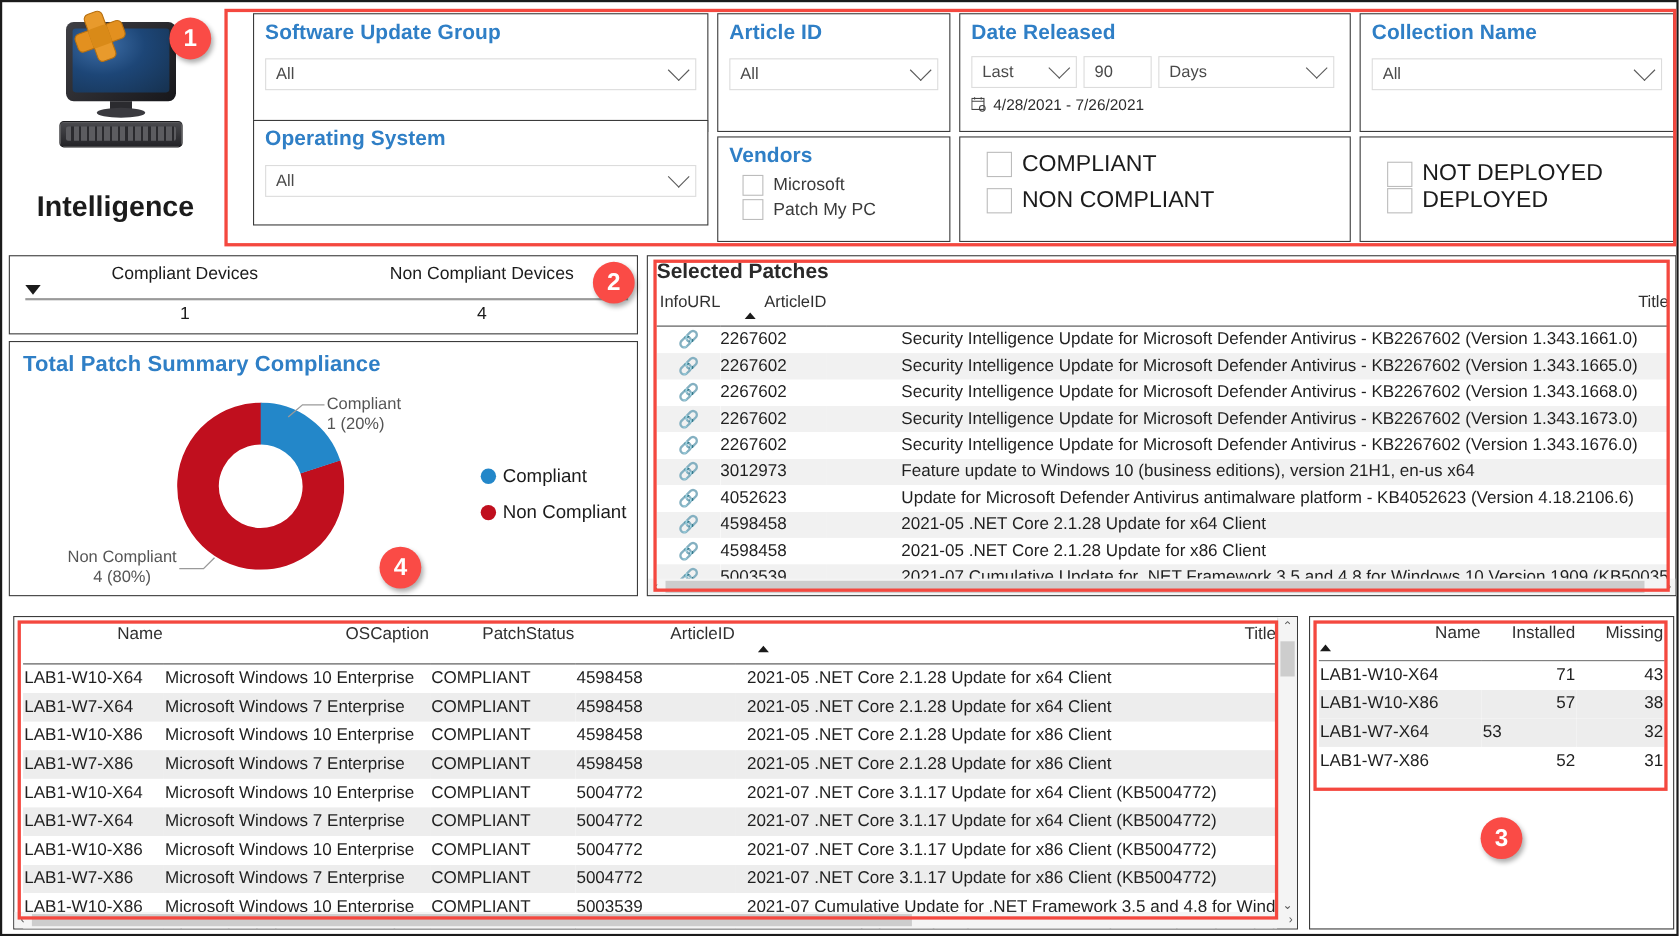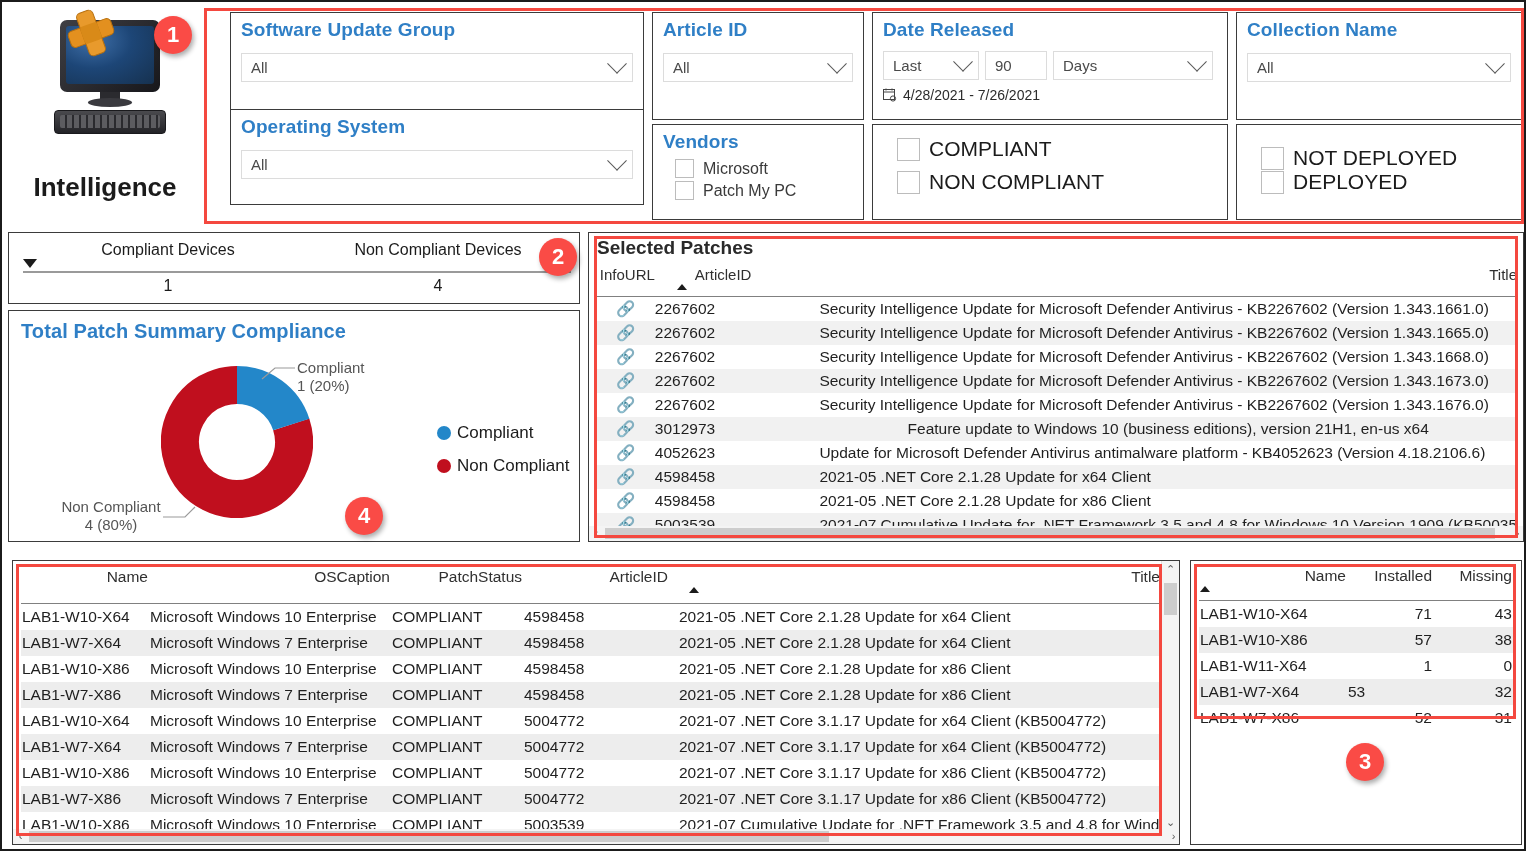--- a/index.html
+++ b/index.html
@@ -296,21 +296,21 @@
               <td style="padding-left:68px;">Security Intelligence Update for Microsoft Defender Antivirus - KB2267602 (Version 1.343.1673.0)</td>
             </tr>
           <tr>
               <td><span style="display:inline-block;width:100%;text-align:center;">🔗</span></td>
               <td>2267602</td>
               <td style="padding-left:68px;">Security Intelligence Update for Microsoft Defender Antivirus - KB2267602 (Version 1.343.1676.0)</td>
             </tr>
           <tr class="alt">
               <td><span style="display:inline-block;width:100%;text-align:center;">🔗</span></td>
               <td>3012973</td>
-              <td style="padding-left:68px;text-align:center;">Feature update to Windows 10 (business editions), version 21H1, en-us x64</td>
+              <td style="padding-left:68px;">Feature update to Windows 10 (business editions), version 21H1, en-us x64</td>
             </tr>
           <tr>
               <td><span style="display:inline-block;width:100%;text-align:center;">🔗</span></td>
               <td>4052623</td>
               <td style="padding-left:68px;">Update for Microsoft Defender Antivirus antimalware platform - KB4052623 (Version 4.18.2106.6)</td>
             </tr>
           <tr class="alt">
               <td><span style="display:inline-block;width:100%;text-align:center;">🔗</span></td>
               <td>4598458</td>
               <td style="padding-left:68px;">2021-05 .NET Core 2.1.28 Update for x64 Client</td>
@@ -468,25 +468,20 @@
           <tr>
               <td>LAB1-W10-X64</td>
               <td style="text-align:right;">71</td>
               <td style="text-align:right;">43</td>
             </tr>
           <tr class="alt">
               <td>LAB1-W10-X86</td>
               <td style="text-align:right;">57</td>
               <td style="text-align:right;">38</td>
             </tr>
-          <tr>
-              <td>LAB1-W11-X64</td>
-              <td style="text-align:right;">1</td>
-              <td style="text-align:right;">0</td>
-            </tr>
           <tr class="alt">
               <td>LAB1-W7-X64</td>
               <td style="text-align:left;">53</td>
               <td style="text-align:right;">32</td>
             </tr>
           <tr>
               <td>LAB1-W7-X86</td>
               <td style="text-align:right;">52</td>
               <td style="text-align:right;">31</td>
             </tr>

